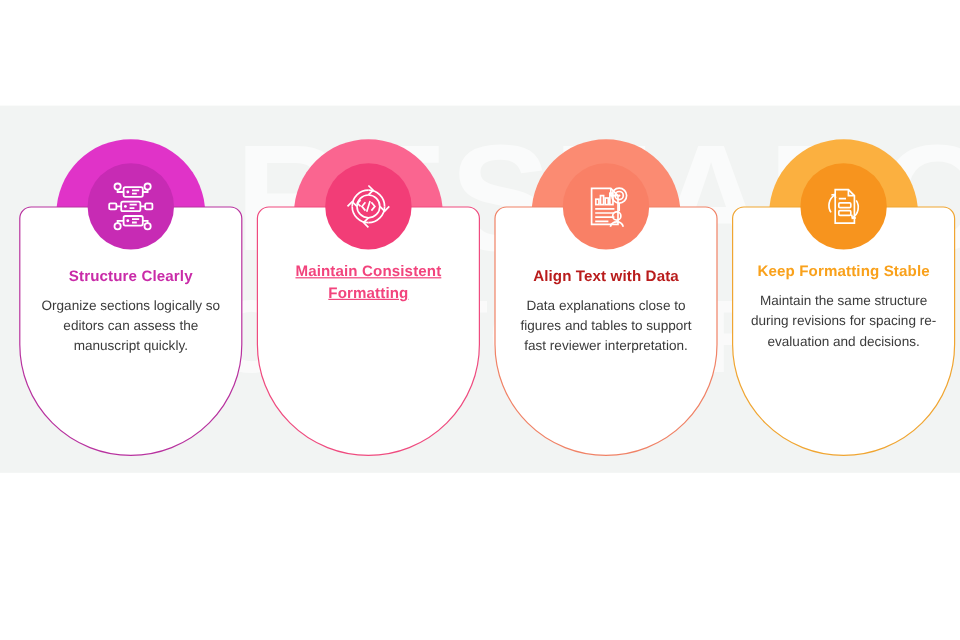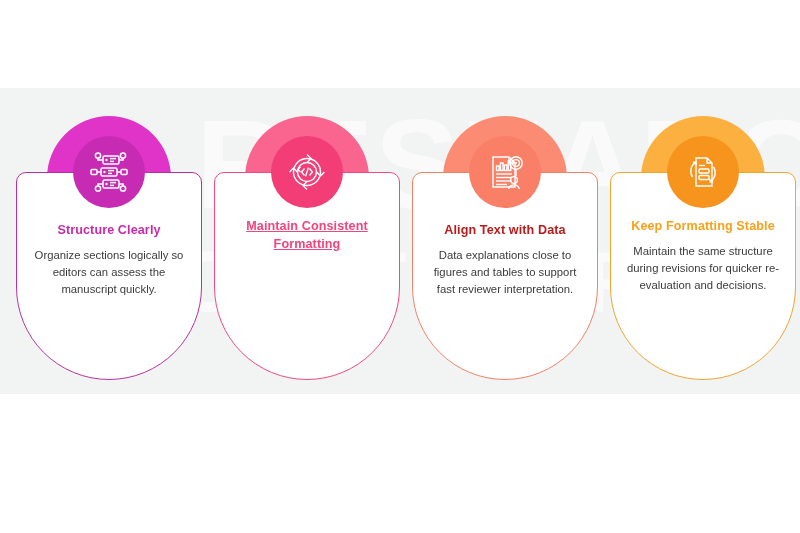--- a/index.html
+++ b/index.html
@@ -263,21 +263,21 @@
           <path d="M25.6 39 a5.6 5.6 0 0 1 10.8 0"></path>
         </svg>
       </div>
     </div>
 
     <div class="card-wrap" id="card-3">
       <div class="blob" style="background: rgb(251, 176, 64);"></div>
       <div class="card" style="border-color: rgb(240, 165, 49);">
         <div class="card-body">
           <p class="card-title" style="color: rgb(249, 161, 27); text-align: center;">Keep Formatting Stable</p>
-          <p class="card-desc">Maintain the same structure during revisions for quicker re-evaluation and decisions.</p>
+          <p class="card-desc">Maintain the same structure during revisions for spacing re-evaluation and decisions.</p>
         </div>
       </div>
       <div class="icon-badge" style="background: rgb(247, 148, 30);">
         <svg width="44" height="44" viewBox="0 0 44 44" fill="none" stroke="#ffffff" stroke-width="1.4">
           <path d="M15 8 h11 l5 5 v23 h-16 z"></path>
           <path d="M26 8 v5 h5"></path>
           <rect x="18" y="19" width="10" height="4" rx="1"></rect>
           <rect x="18" y="25.5" width="10" height="4" rx="1"></rect>
           <line x1="18" y1="15.5" x2="24" y2="15.5"></line>
           <path d="M11.5 27 A10.5 10.5 0 0 1 14.6 12.4"></path>

